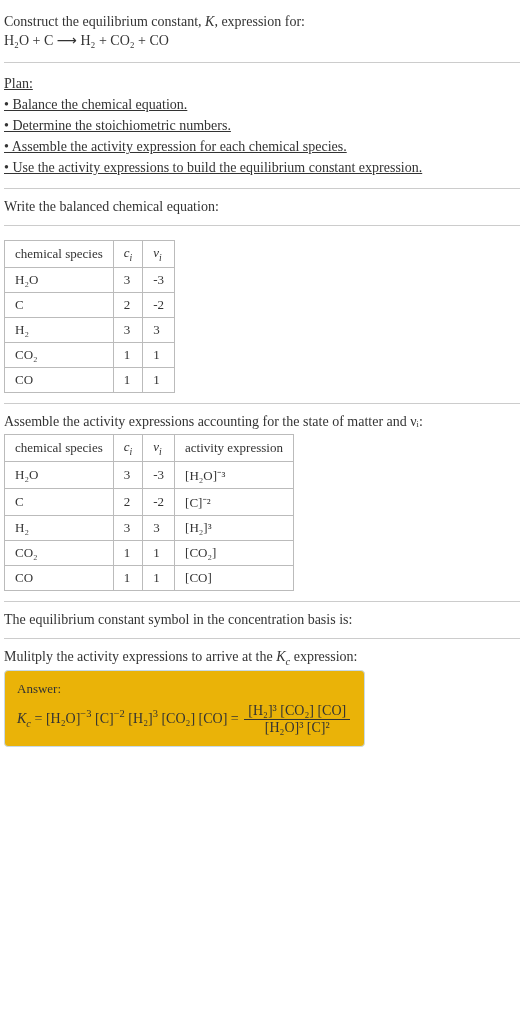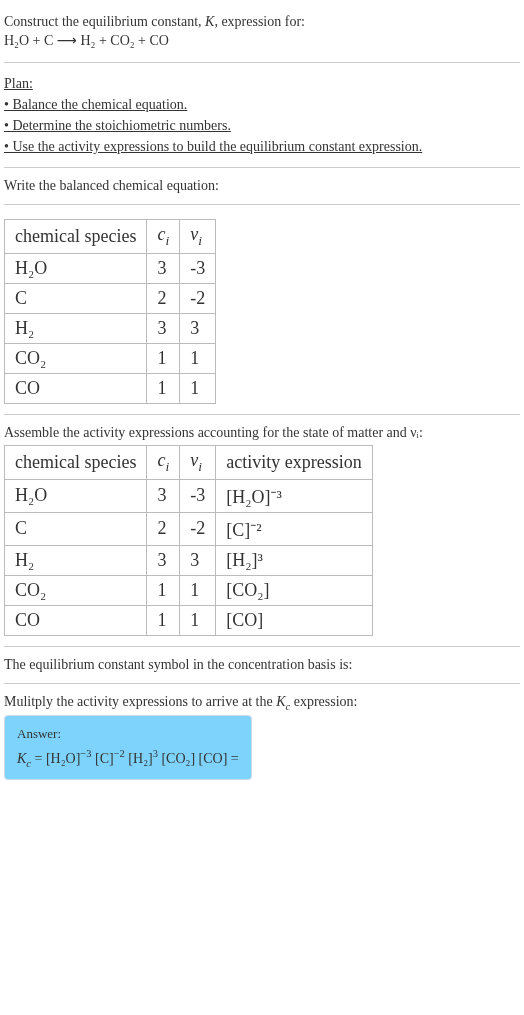--- a/index.html
+++ b/index.html
@@ -36,28 +36,28 @@
     }
     table {
       border-collapse: collapse;
       margin-top: 4px;
     }
     th, td {
       border: 1px solid #bbb;
       padding: 4px 10px;
       text-align: left;
       font-weight: normal;
-      font-size: 18px;
+      font-size: 13px;
       white-space: nowrap;
     }
     th {
       background: #fff;
     }
     .answer-box {
-      background: #7dd3fc;
+      background: #eab308;
       border: 1px solid #c8dae8;
       border-radius: 4px;
       padding: 10px 12px;
       margin-top: 4px;
       display: inline-block;
     }
     .answer-label {
       font-size: 13px;
       margin-bottom: 6px;
     }
@@ -91,20 +91,21 @@
   <div>Construct the equilibrium constant, <span class="italic">K</span>, expression for:</div>
   <div class="eq-line">H₂O + C ⟶ H₂ + CO₂ + CO</div>
 </div>
 
 <hr class="divider">
 
 <div class="section plan-list">
   <div>Plan:</div>
   <div>• Balance the chemical equation.</div>
   <div>• Determine the stoichiometric numbers.</div>
+  <div>• Assemble the activity expression for each chemical species.</div>
   <div>• Use the activity expressions to build the equilibrium constant expression.</div>
 </div>
 
 <hr class="divider">
 
 <div class="section">
   <div>Write the balanced chemical equation:</div>
 </div>
 
 <hr class="divider">
@@ -199,15 +200,19 @@
 </div>
 
 <hr class="divider">
 
 <div class="section">
   <div>Mulitply the activity expressions to arrive at the <span class="italic">K<span class="sub">c</span></span> expression:</div>
   <div class="answer-box">
     <div class="answer-label">Answer:</div>
     <div>
       <span class="italic">K<span class="sub">c</span></span> = [H₂O]<span class="sup">−3</span> [C]<span class="sup">−2</span> [H₂]<span class="sup">3</span> [CO₂] [CO] =
+      <span class="frac">
+        <span class="num">[H₂]³ [CO₂] [CO]</span>
+        <span class="den">[H₂O]³ [C]²</span>
+      </span>
     </div>
   </div>
 </div>
 
 </body></html>

